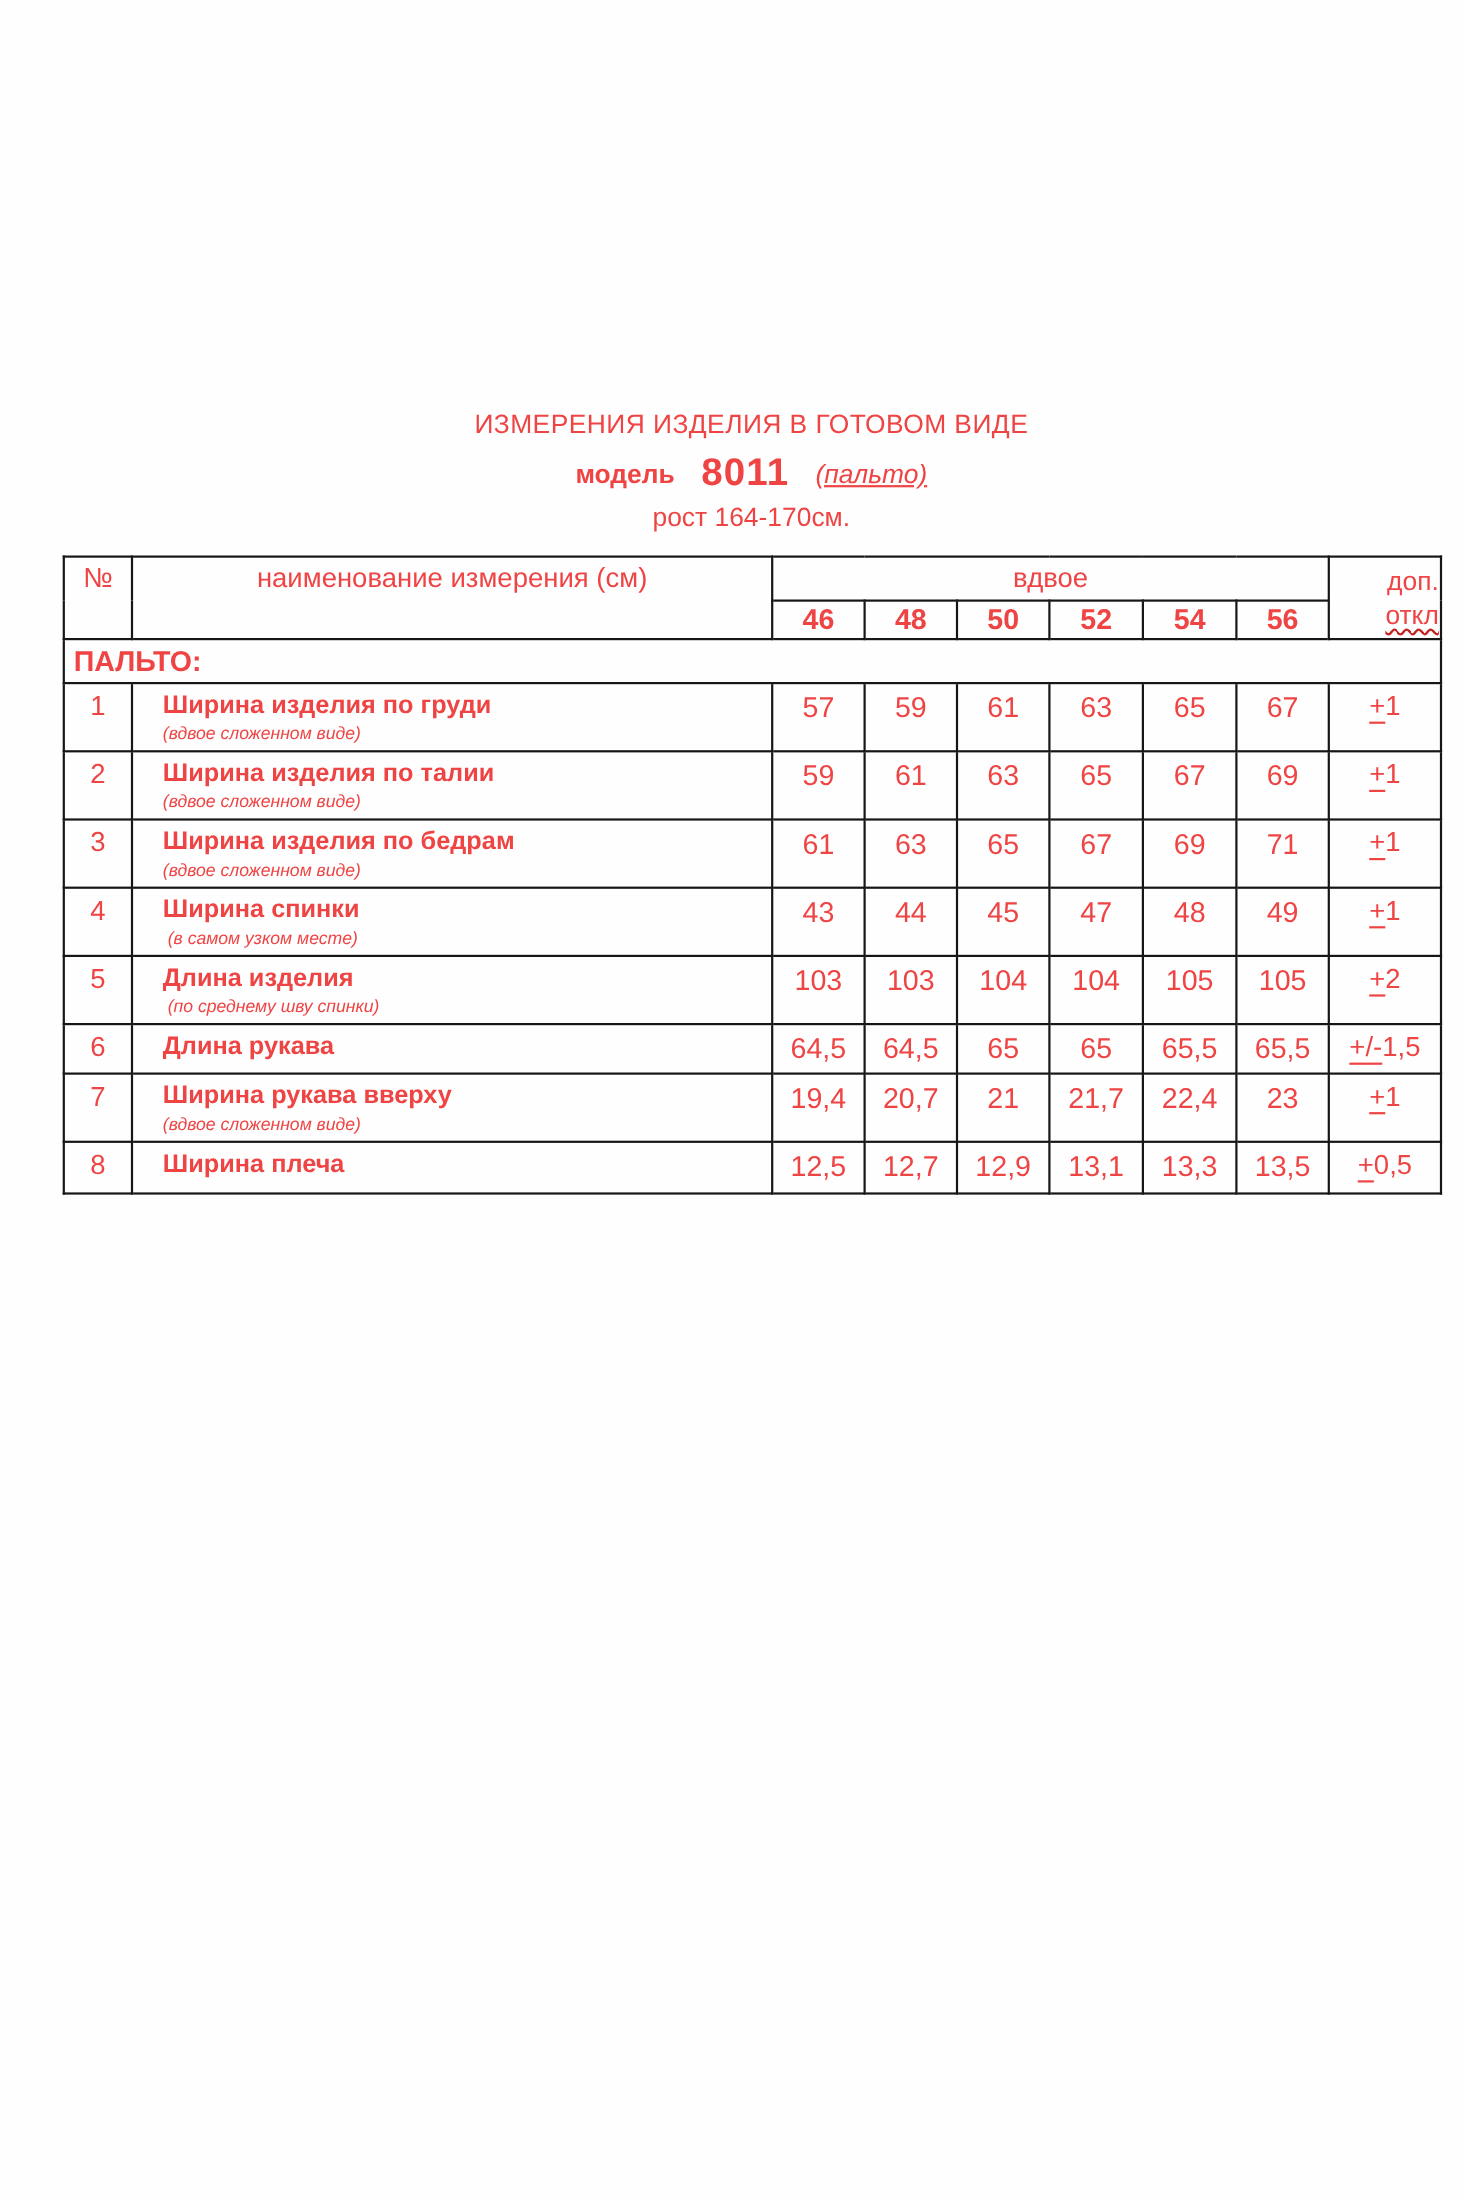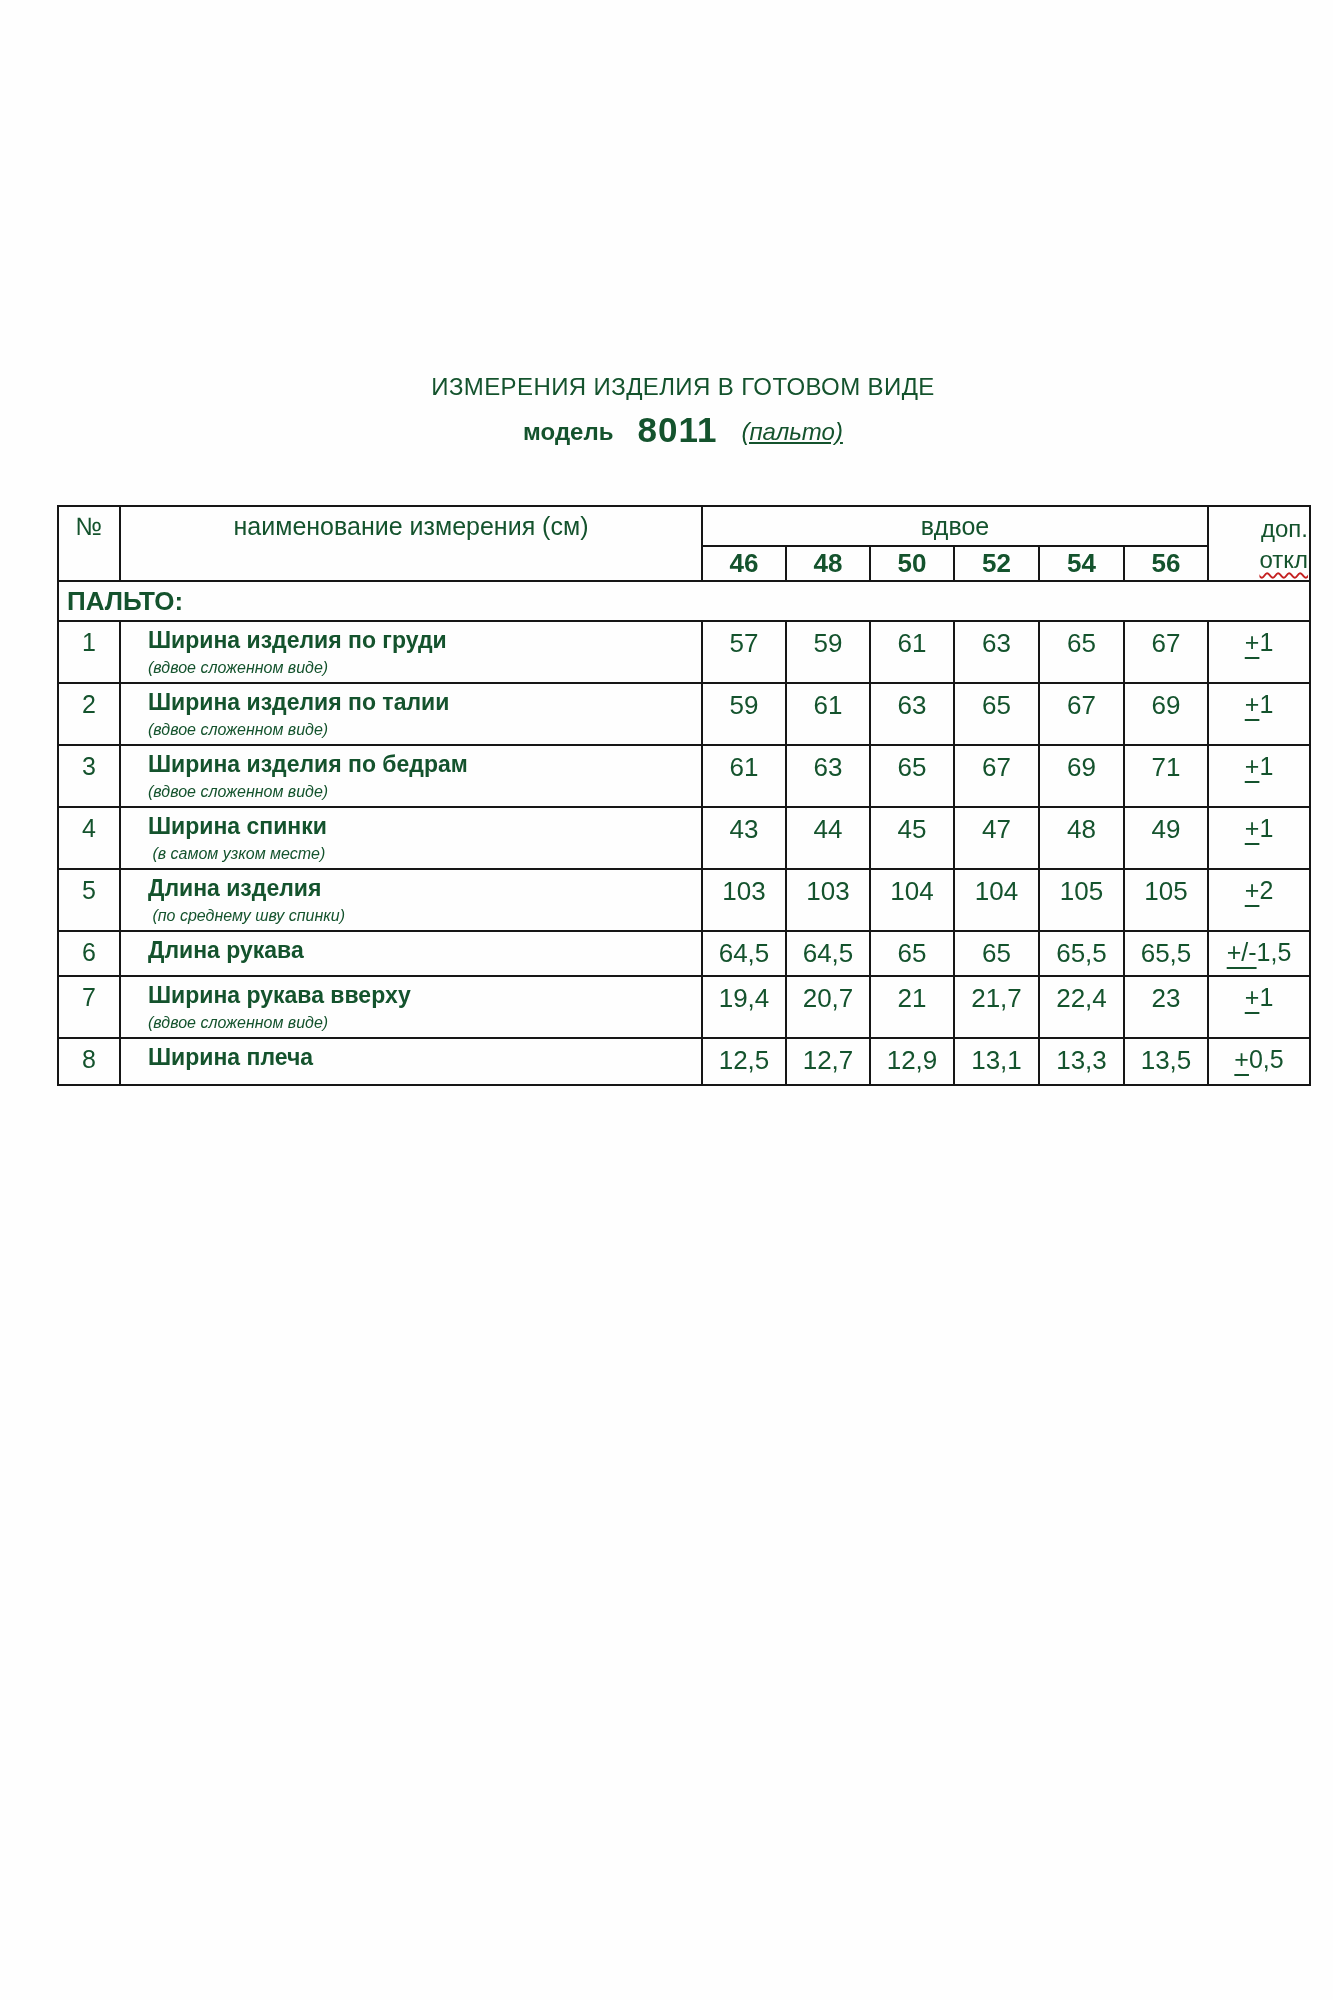--- a/index.html
+++ b/index.html
@@ -1,21 +1,21 @@
 <!DOCTYPE html>
 <html><head>
 <meta charset="utf-8">
 <style>
   html,body{margin:0;padding:0;background:#ffffff;}
   .page{
     position:relative;
     width:1333px;height:2000px;
     background:#fefefe;
     font-family:"Liberation Sans",sans-serif;
-    color:#14532d;
+    color:#ef4444;
     overflow:hidden;
   }
   
   .title-block{
     position:absolute;top:372px;left:57px;width:1252px;
     text-align:center;line-height:1.25;
   }
   .t1{font-size:24px;letter-spacing:.4px;}
   .t2{margin-top:6px;}
   .model-label{font-weight:bold;font-size:24px;}
@@ -55,20 +55,21 @@
   .pm{text-decoration:underline;text-underline-offset:6px;text-decoration-thickness:2px;}
 </style>
 </head>
 <body>
 
 <div class="page">
 
   <div class="title-block">
     <div class="t1">ИЗМЕРЕНИЯ ИЗДЕЛИЯ В ГОТОВОМ ВИДЕ</div>
     <div class="t2"><span class="model-label">модель</span><span class="model-number">8011</span><span class="model-note">(пальто)</span></div>
+    <div class="t3">рост 164-170см.</div>
   </div>
 
   <table class="spec">
     <colgroup>
       <col style="width:62px">
       <col style="width:582px">
       <col style="width:84px">
         <col style="width:84px">
         <col style="width:84px">
       <col style="width:85px">

